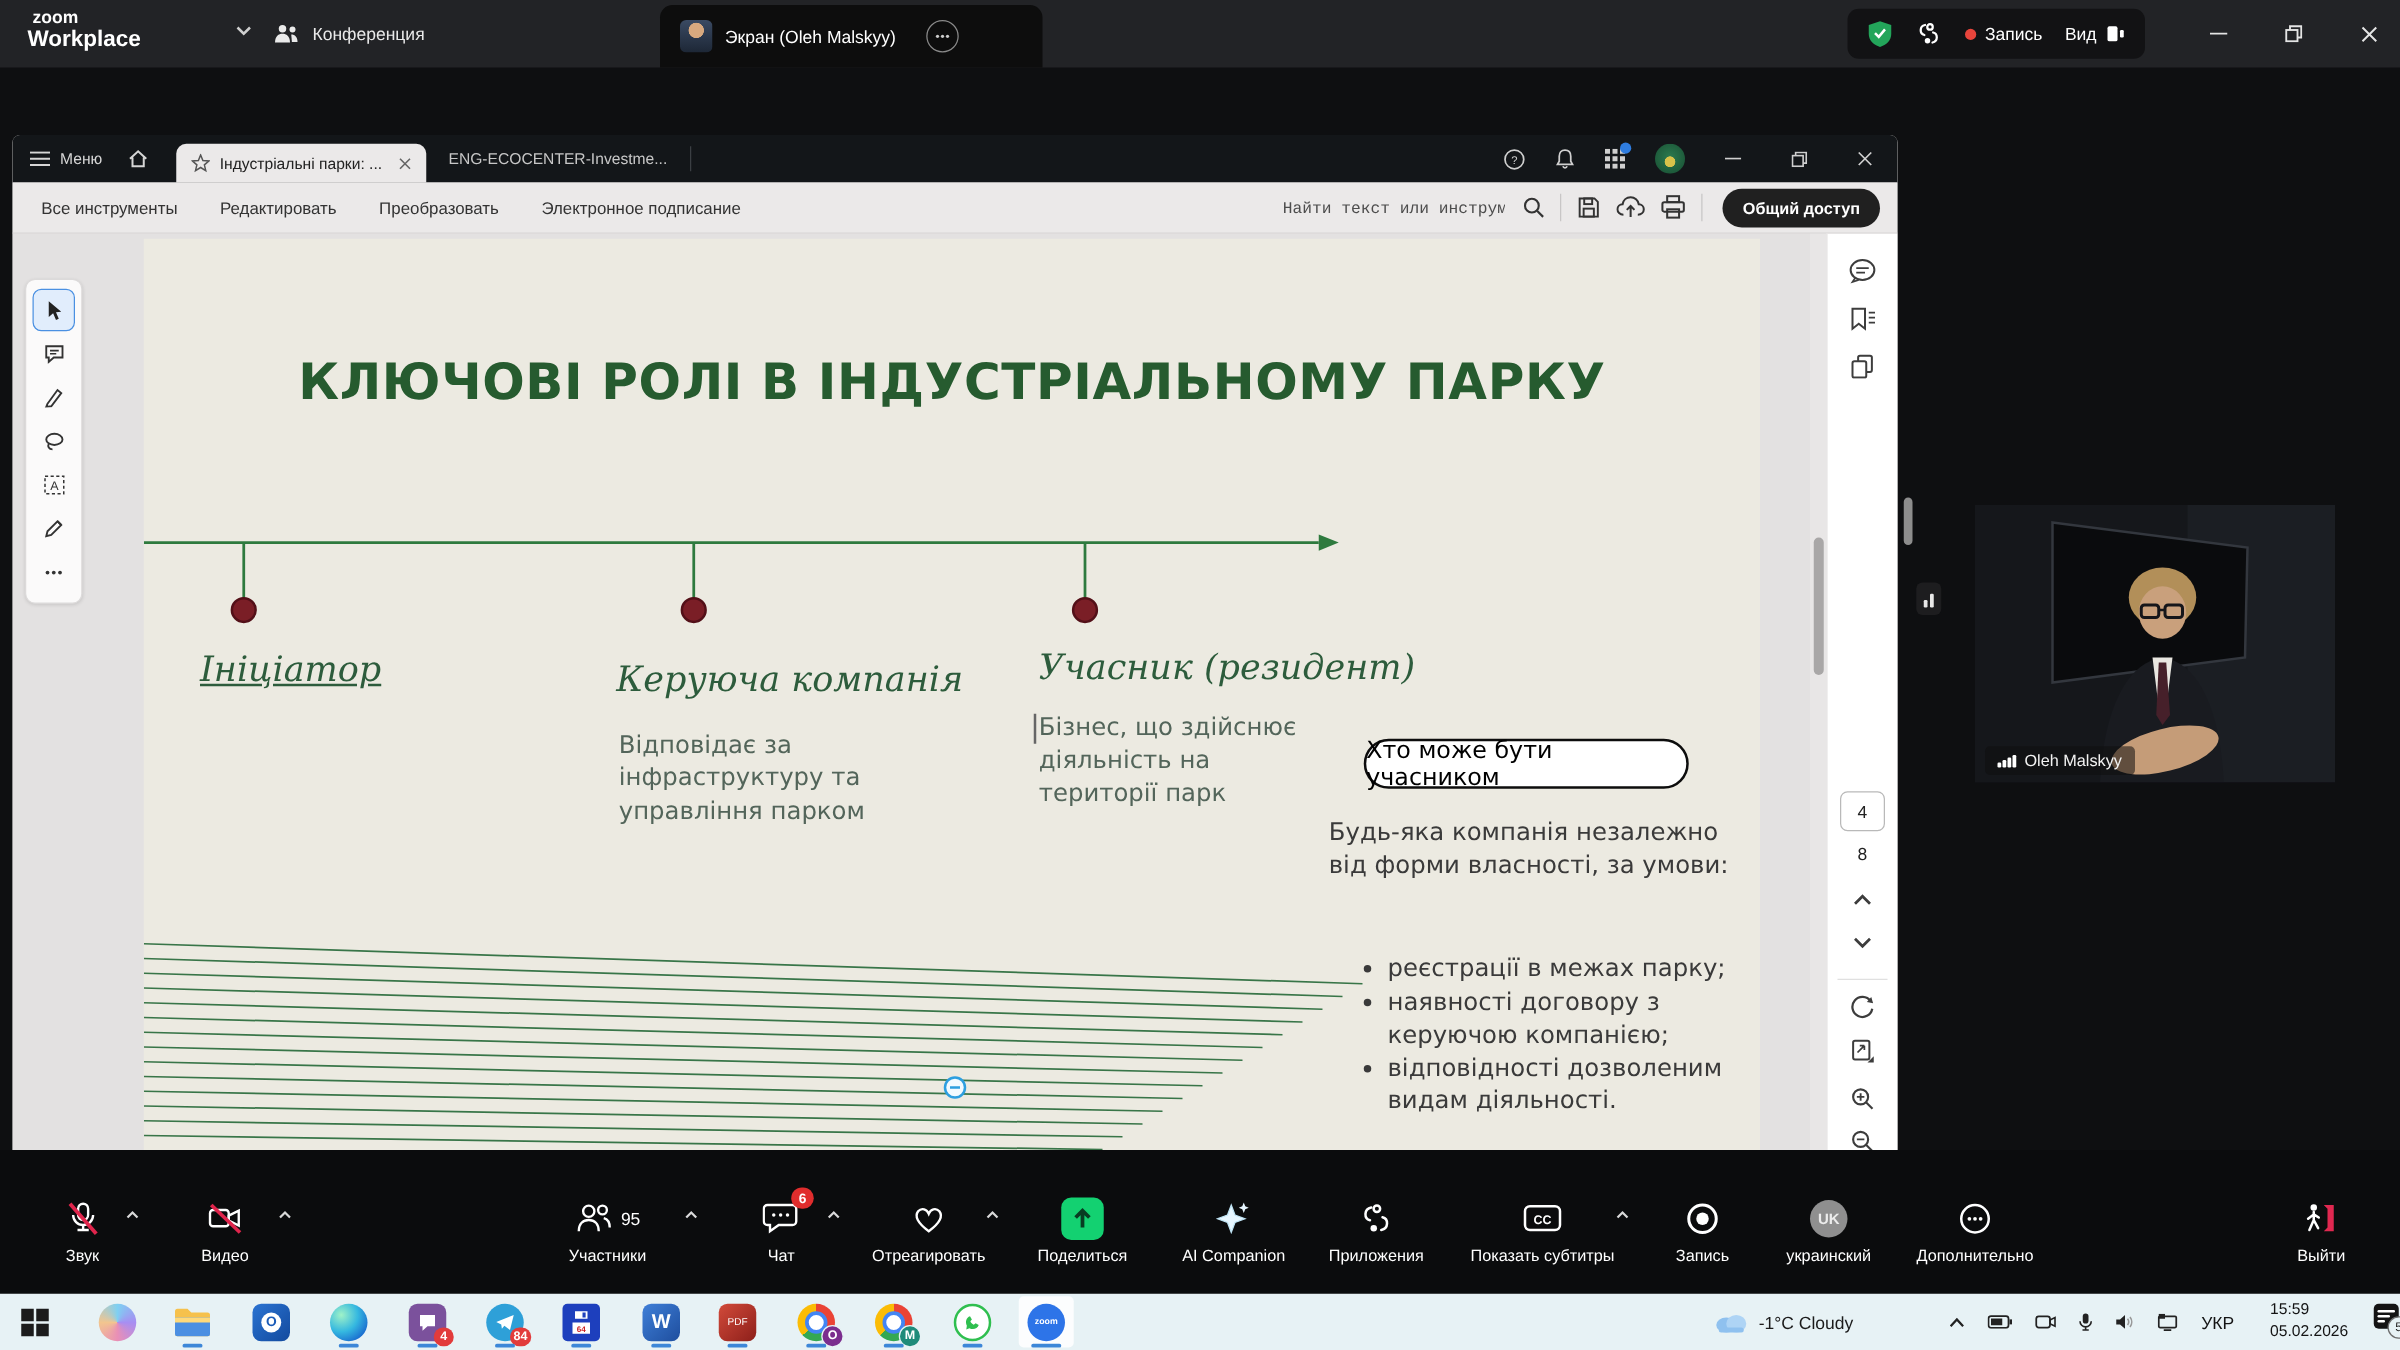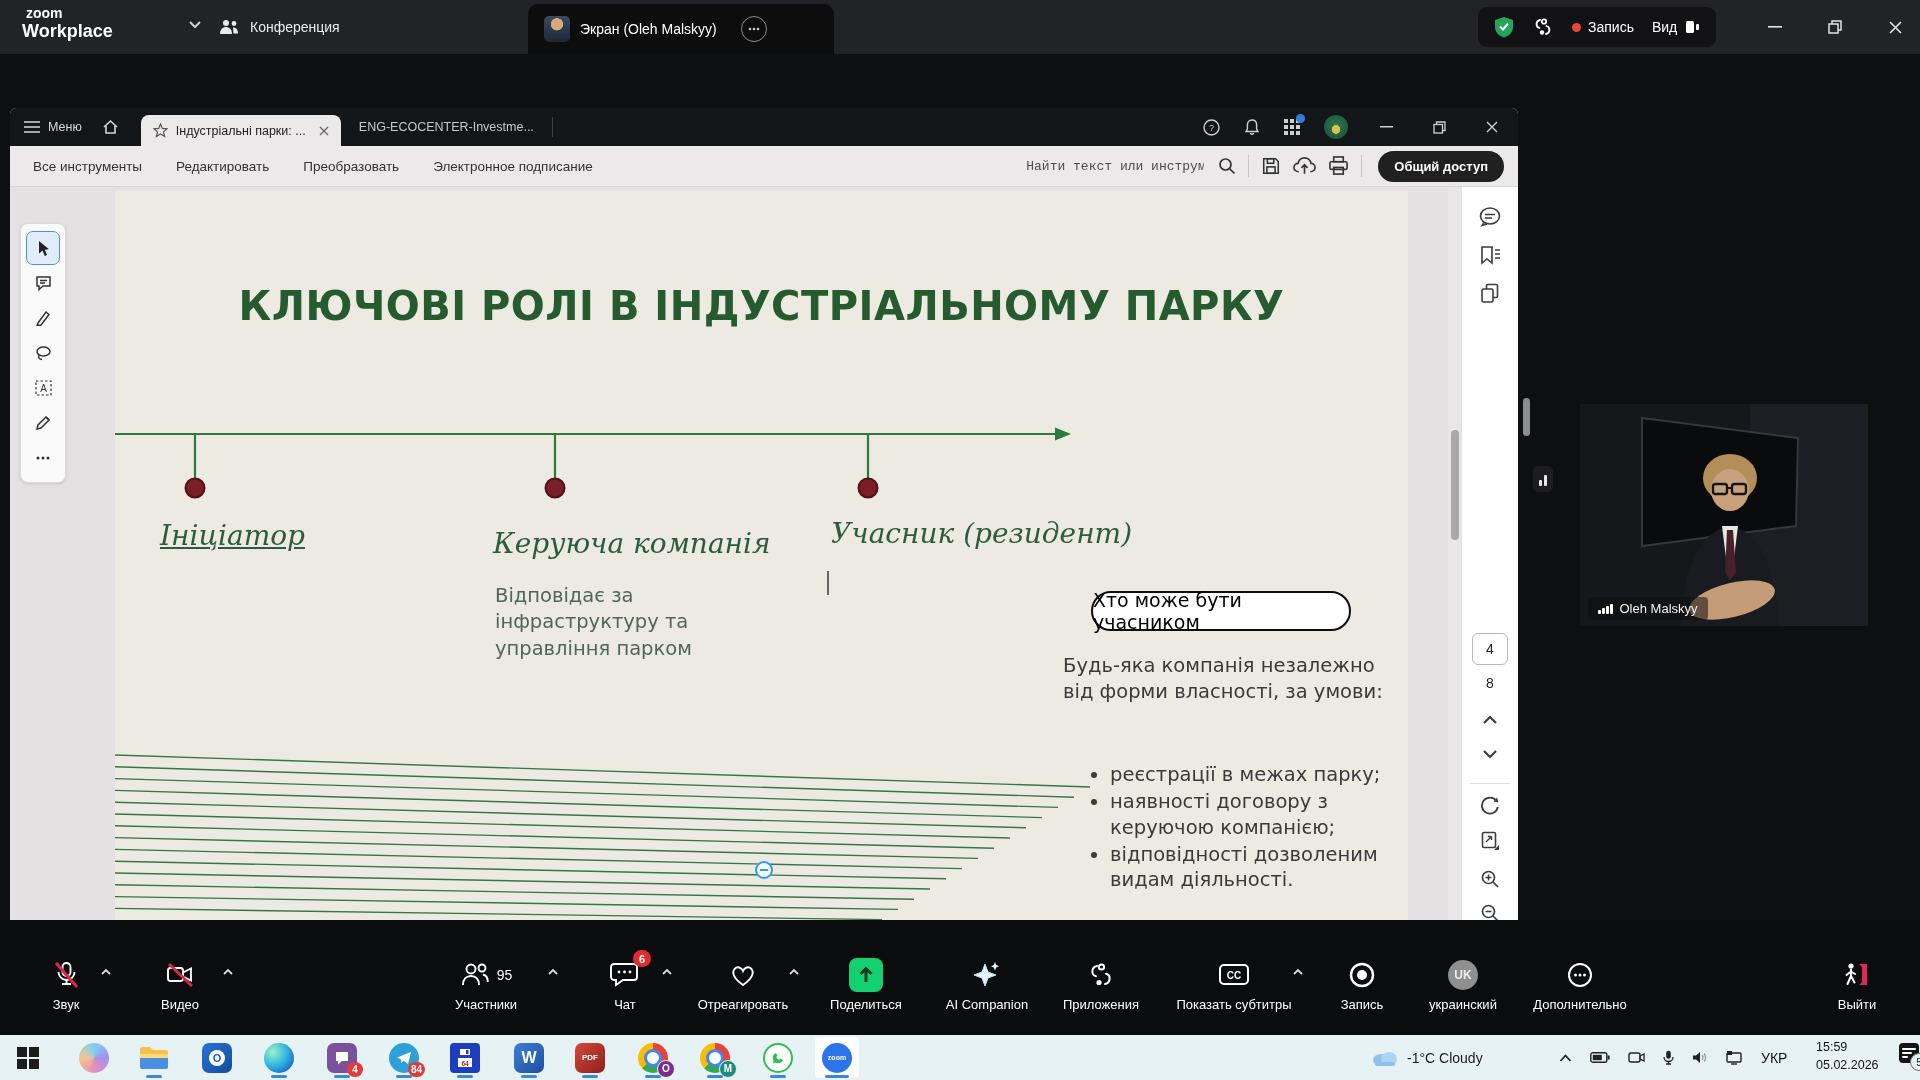--- a/index.html
+++ b/index.html
@@ -373,20 +373,21 @@
           <circle cx="80" cy="71" r="9.5" fill="#7a1e26" stroke="#531018" stroke-width="2"></circle>
           <circle cx="440" cy="71" r="9.5" fill="#7a1e26" stroke="#531018" stroke-width="2"></circle>
           <circle cx="753" cy="71" r="9.5" fill="#7a1e26" stroke="#531018" stroke-width="2"></circle>
         </svg>
 
         <div class="s-role-h" style="left:45px;top:328px;text-decoration:underline;">Ініціатор</div>
         <div class="s-role-h" style="left:378px;top:336px;">Керуюча компанія</div>
         <div class="s-role-h" style="left:716px;top:326px;">Учасник (резидент)</div>
 
         <div class="s-role-d" style="left:380px;top:392px;width:220px;">Відповідає за інфраструктуру та управління парком</div>
+        <div class="s-role-d" style="left:716px;top:378px;width:215px;">Бізнес, що здійснює діяльність на території парк</div>
         <div class="s-caret"></div>
 
         <div class="s-bubble">Хто може бути учасником</div>
         <div class="s-para">Будь-яка компанія незалежно від форми власності, за умови:</div>
         <ul class="s-bullets">
           <li>реєстрації в межах парку;</li>
           <li>наявності договору з керуючою компанією;</li>
           <li>відповідності дозволеним видам діяльності.</li>
         </ul>
 
@@ -737,21 +738,21 @@
             <rect x="3" y="10" width="14" height="9" fill="#fff"></rect>
             <text x="10" y="17.5" text-anchor="middle" font-size="6.5" font-weight="bold" fill="#c22" font-family="Liberation Sans">64</text>
           </svg>
         </span>
     </div>
     <div class="tapp run" style="left:507px;">
       <span class="ticon" style="background:linear-gradient(135deg,#3f7fd8,#1e4e9e);color:#fff;font-weight:bold;font-size:16px;">W</span>
     </div>
     <div class="tapp run" style="left:568px;">
       <span class="ticon" style="background:linear-gradient(135deg,#d24a3a,#8d1f1a);">
-          <span style="color:#fff;font-weight:bold;font-size:8px;">PDF</span>
+          <span style="color:#fff;font-weight:normal;font-size:8px;">PDF</span>
         </span>
     </div>
     <div class="tapp run" style="left:631px;">
       <span class="ticon" style="border-radius:50%;background:conic-gradient(#ea4335 0 30%,#34a853 30% 63%,#fbbc05 63% 100%);">
           <span style="width:12px;height:12px;border-radius:50%;background:#fff;border:3px solid #4285f4;"></span>
           <span class="pbadge" style="background:#7b2d8e;">O</span>
         </span>
     </div>
     <div class="tapp run" style="left:693px;">
       <span class="ticon" style="border-radius:50%;background:conic-gradient(#ea4335 0 30%,#34a853 30% 63%,#fbbc05 63% 100%);">

